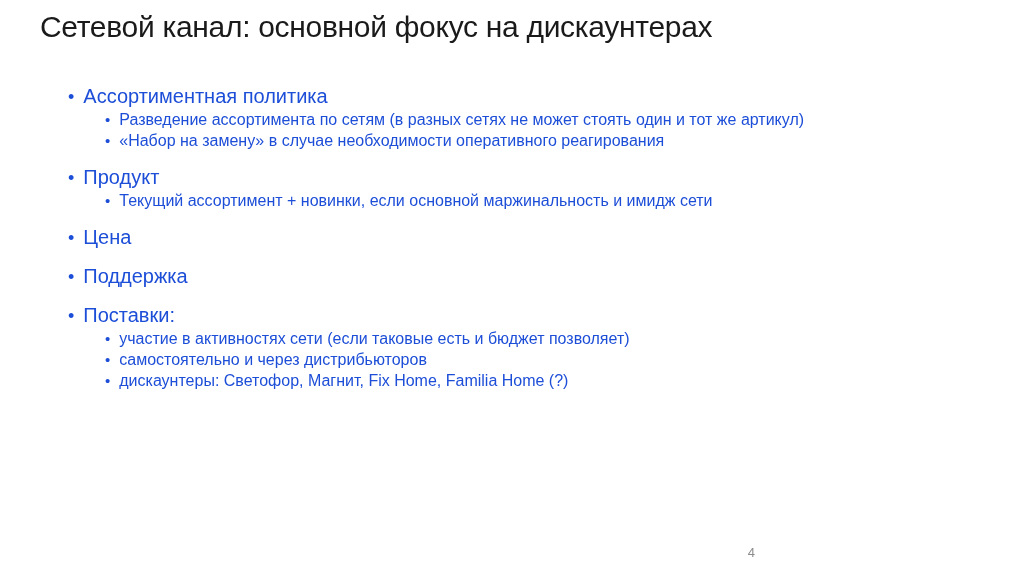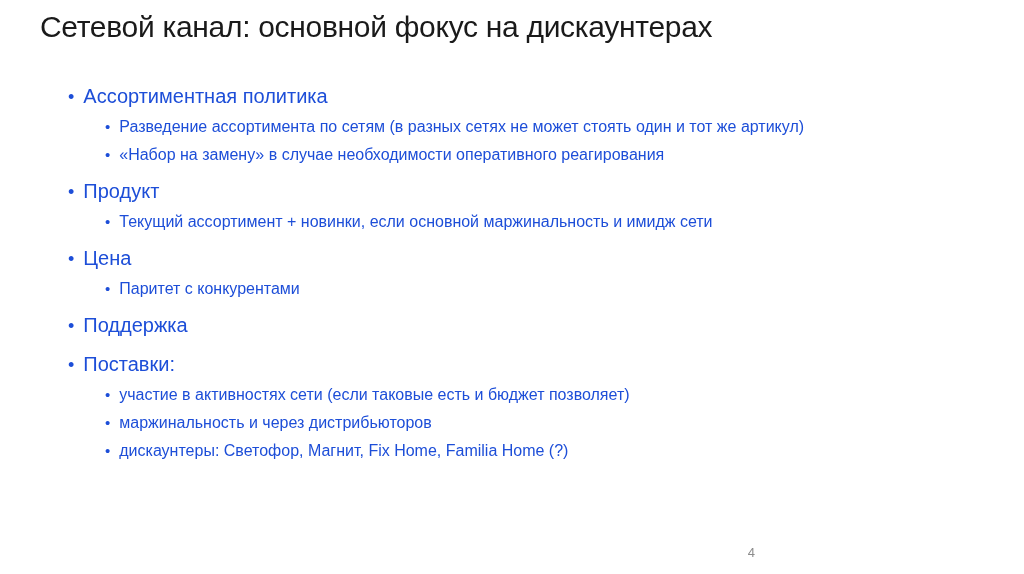--- a/index.html
+++ b/index.html
@@ -42,21 +42,21 @@
   }
   .level-1 {
     font-size: 20px;
     line-height: 24px;
     margin-top: 14px;
   }
   .level-1 .bullet-glyph { font-size: 18px; }
   .level-2 {
     font-size: 16px;
     line-height: 21px;
-    margin-top: 7px;
+    margin-top: 0;
     margin-left: 37px;
     max-width: 793px;
   }
   .level-2 .bullet-glyph { font-size: 15px; }
   .bullet-list > .bullet-item:first-child { margin-top: 0; }
   .page-number {
     position: absolute;
     right: 80px;
     bottom: 14px;
     font-size: 13px;
@@ -69,22 +69,21 @@
 <div class="slide">
   <h1 class="slide-title">Сетевой канал: основной фокус на дискаунтерах</h1>
 
   <div class="bullet-list">
       <div class="bullet-item level-1"><span class="bullet-glyph">•</span><span>Ассортиментная политика</span></div>
       <div class="bullet-item level-2"><span class="bullet-glyph">•</span><span>Разведение ассортимента по сетям (в разных сетях не может стоять один и тот же артикул)</span></div>
       <div class="bullet-item level-2"><span class="bullet-glyph">•</span><span>«Набор на замену» в случае необходимости оперативного реагирования</span></div>
       <div class="bullet-item level-1"><span class="bullet-glyph">•</span><span>Продукт</span></div>
       <div class="bullet-item level-2"><span class="bullet-glyph">•</span><span>Текущий ассортимент + новинки, если основной маржинальность и имидж сети</span></div>
       <div class="bullet-item level-1"><span class="bullet-glyph">•</span><span>Цена</span></div>
-      <div class="bullet-item level-2"><span class="bullet-glyph">•</span><span>Паритет с конкурентами</span></div>
       <div class="bullet-item level-1"><span class="bullet-glyph">•</span><span>Поддержка</span></div>
       <div class="bullet-item level-1"><span class="bullet-glyph">•</span><span>Поставки:</span></div>
       <div class="bullet-item level-2"><span class="bullet-glyph">•</span><span>участие в активностях сети (если таковые есть и бюджет позволяет)</span></div>
-      <div class="bullet-item level-2"><span class="bullet-glyph">•</span><span>маржинальность и через дистрибьюторов</span></div>
+      <div class="bullet-item level-2"><span class="bullet-glyph">•</span><span>самостоятельно и через дистрибьюторов</span></div>
       <div class="bullet-item level-2"><span class="bullet-glyph">•</span><span>дискаунтеры: Светофор, Магнит, Fix Home, Familia Home (?)</span></div>
     </div>
 
   <div class="page-number">4</div>
 </div>
 
 </body></html>

